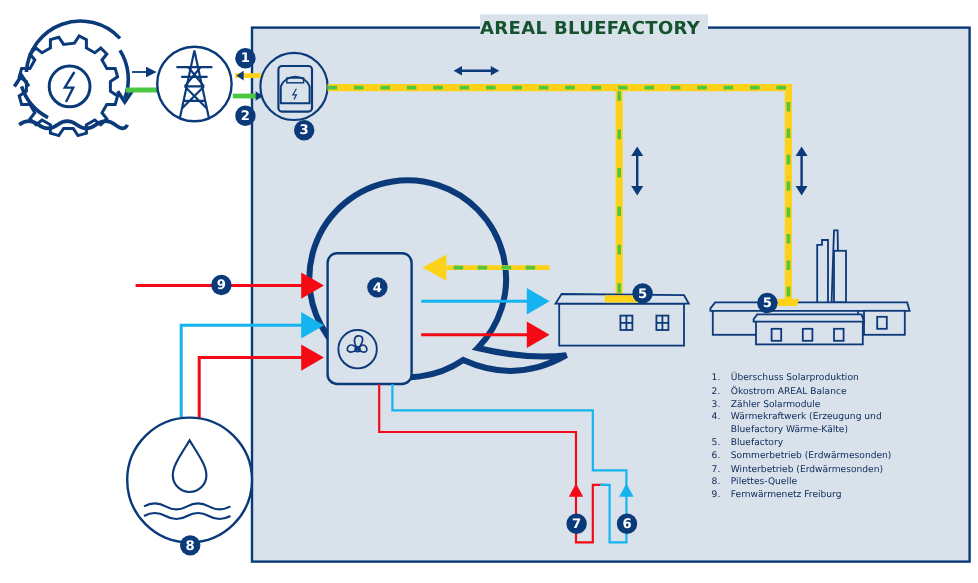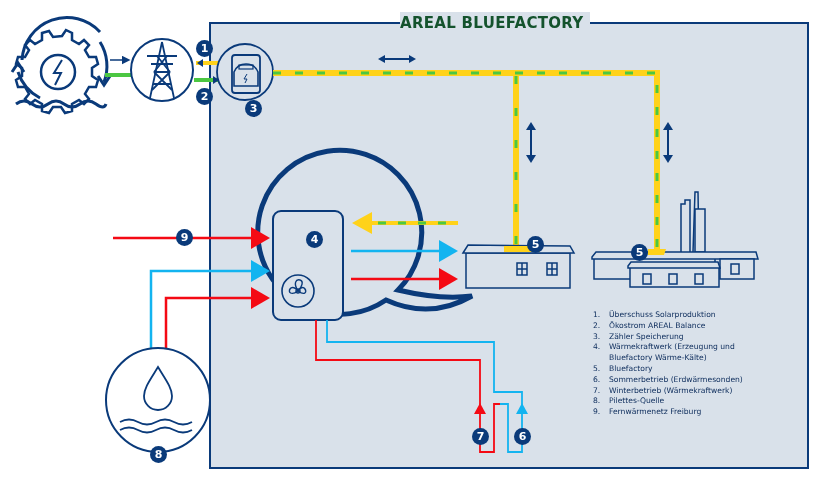--- a/index.html
+++ b/index.html
@@ -179,37 +179,37 @@
   <div class="legend-item">
       <span class="legend-num">1.</span>
       <span class="legend-text">Überschuss Solarproduktion</span>
     </div>
   <div class="legend-item">
       <span class="legend-num">2.</span>
       <span class="legend-text">Ökostrom AREAL Balance</span>
     </div>
   <div class="legend-item">
       <span class="legend-num">3.</span>
-      <span class="legend-text">Zähler Speicherung</span>
+      <span class="legend-text">Zähler Solarmodule</span>
     </div>
   <div class="legend-item">
       <span class="legend-num">4.</span>
       <span class="legend-text">Wärmekraftwerk (Erzeugung und Bluefactory Wärme-Kälte)</span>
     </div>
   <div class="legend-item">
       <span class="legend-num">5.</span>
       <span class="legend-text">Bluefactory</span>
     </div>
   <div class="legend-item">
       <span class="legend-num">6.</span>
       <span class="legend-text">Sommerbetrieb (Erdwärmesonden)</span>
     </div>
   <div class="legend-item">
       <span class="legend-num">7.</span>
-      <span class="legend-text">Winterbetrieb (Wärmekraftwerk)</span>
+      <span class="legend-text">Winterbetrieb (Erdwärmesonden)</span>
     </div>
   <div class="legend-item">
       <span class="legend-num">8.</span>
       <span class="legend-text">Pilettes-Quelle</span>
     </div>
   <div class="legend-item">
       <span class="legend-num">9.</span>
       <span class="legend-text">Fernwärmenetz Freiburg</span>
     </div>
 </div>

